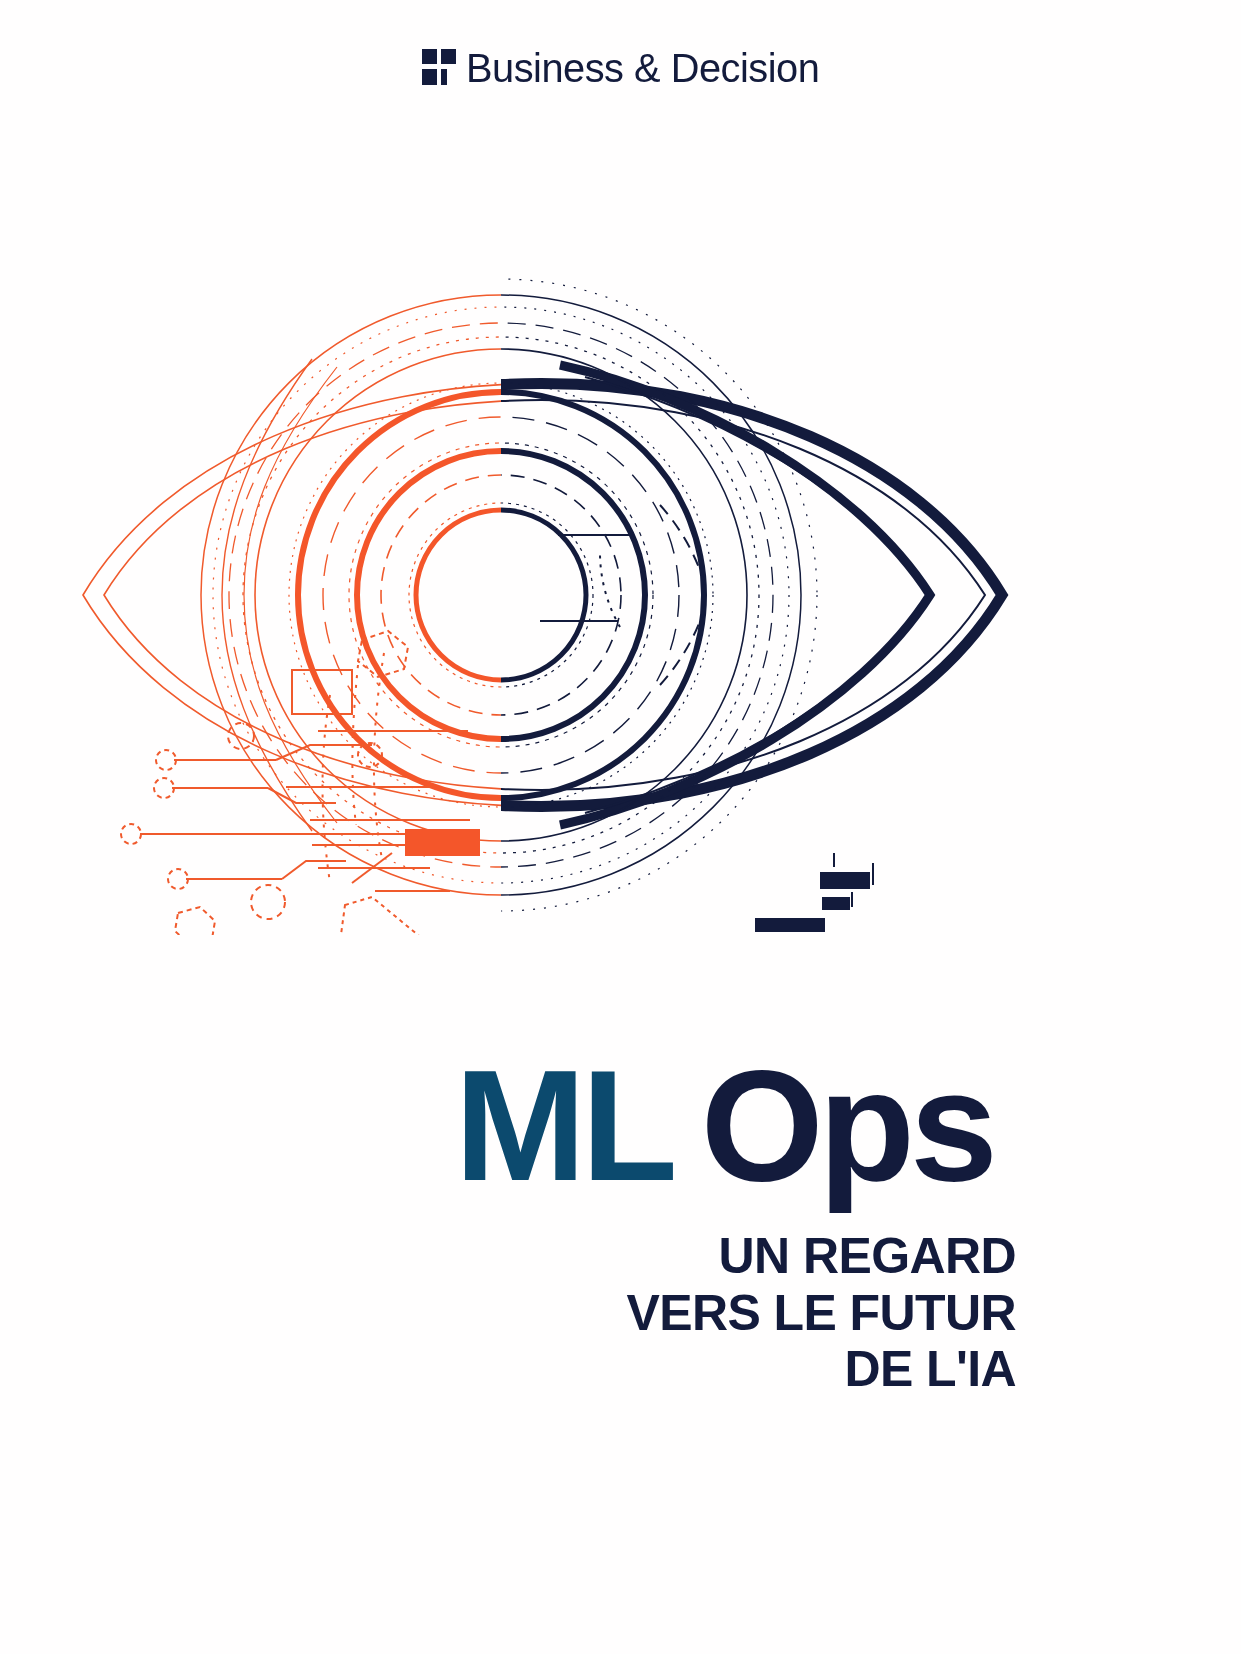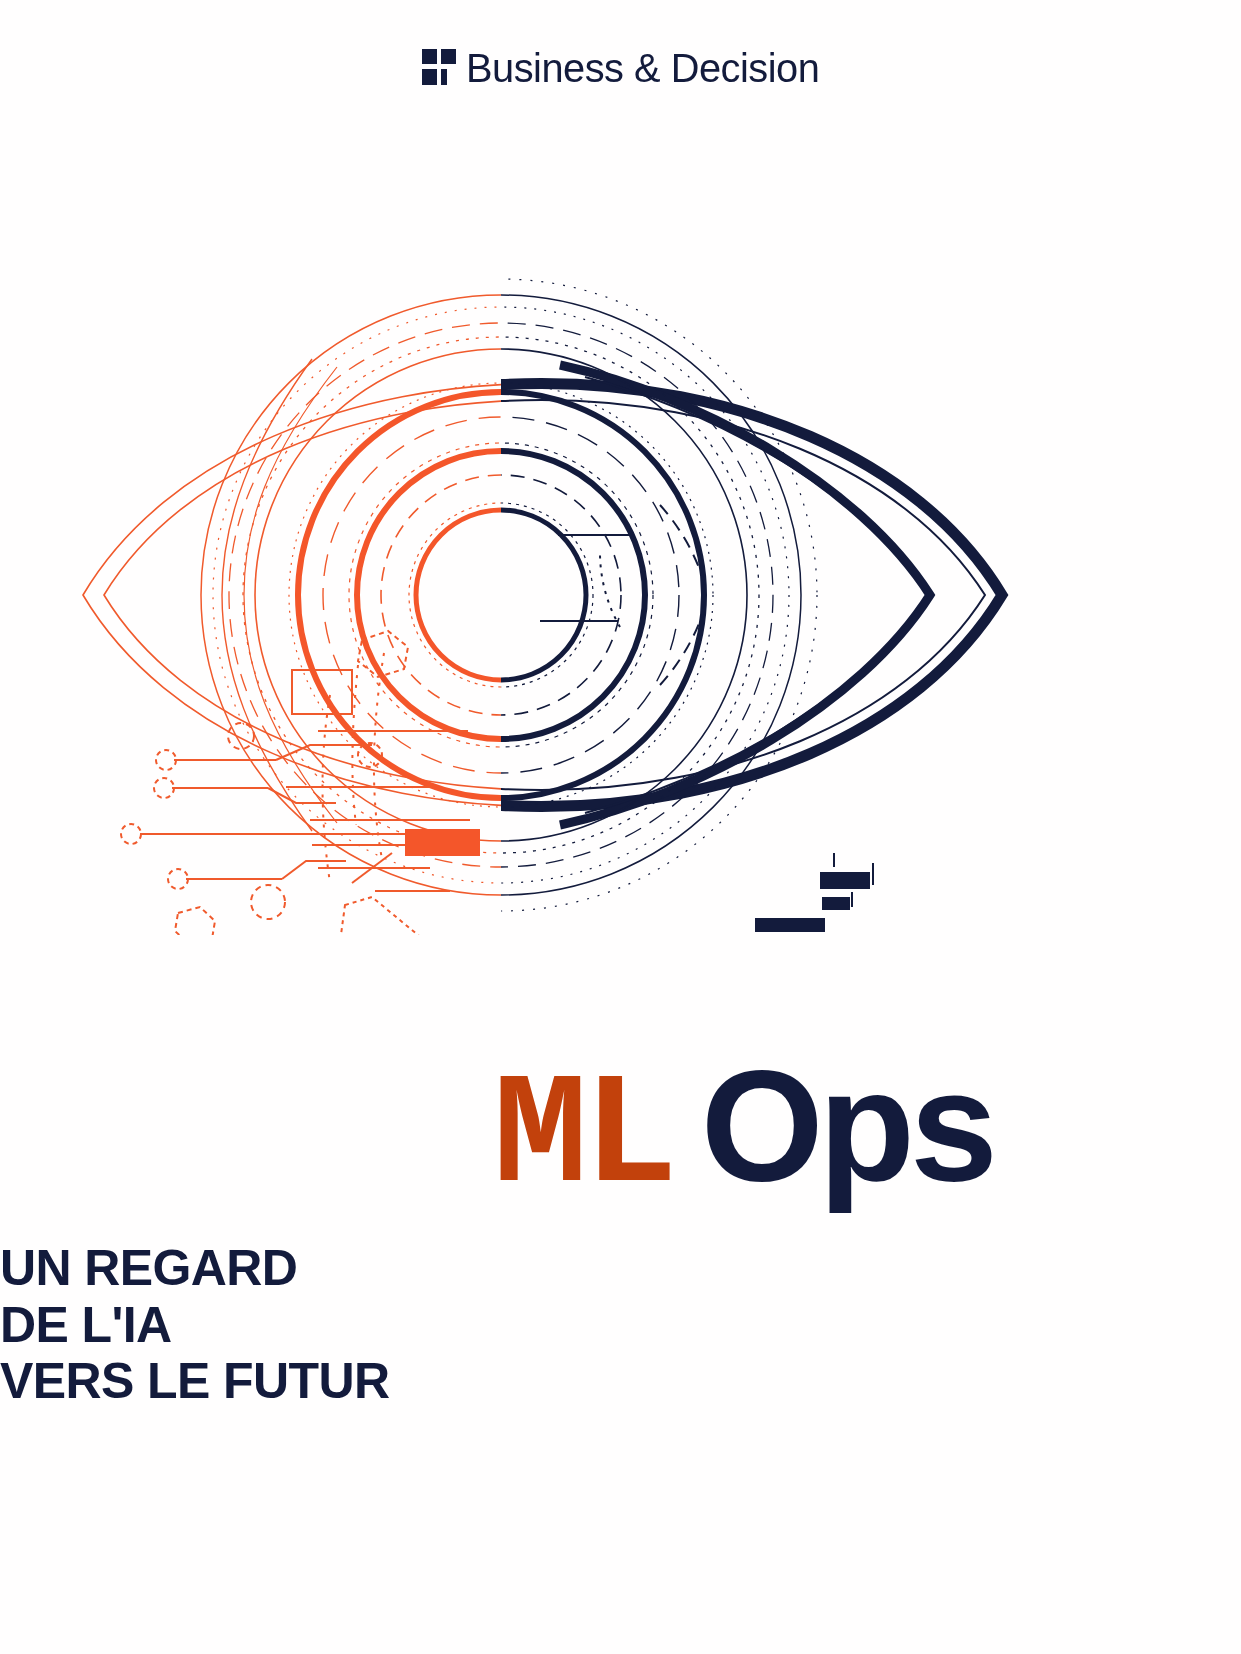--- a/index.html
+++ b/index.html
@@ -70,26 +70,27 @@
     margin: 0;
     padding: 0 248px 0 0;
     text-align: right;
     font-family: "Liberation Sans", sans-serif;
     font-size: 158px;
     line-height: 1.02;
     font-weight: 700;
     letter-spacing: -5px;
     white-space: nowrap;
   }
-  .title-ml { color: #c2410c; font-family: Liberation Mono, monospace; }
+  .title-ml { color: #0c4a6e; }
   .title-ops { color: #131b3c; margin-left: 28px; }
 
   .subtitle {
     margin: 22px 0 0 0;
     padding: 0 225px 0 0;
+    text-align: right;
     font-family: "Liberation Sans", sans-serif;
     font-size: 50px;
     line-height: 1.13;
     font-weight: 700;
     letter-spacing: -0.6px;
     color: #131b3c;
   }
   .subtitle .sub-line { display: block; white-space: nowrap; }
 </style>
 </head>
@@ -247,18 +248,18 @@
         </g>
       </g>
     </svg>
   </div>
 
   <div class="title-block">
     <h1 class="main-title"><span class="title-ml">ML</span><span class="title-ops">Ops</span></h1>
 
     <div class="subtitle">
       <span class="sub-line">UN REGARD</span>
+      <span class="sub-line">VERS LE FUTUR</span>
       <span class="sub-line">DE L'IA</span>
-      <span class="sub-line">VERS LE FUTUR</span>
     </div>
   </div>
 
 </div>
 
 </body></html>

